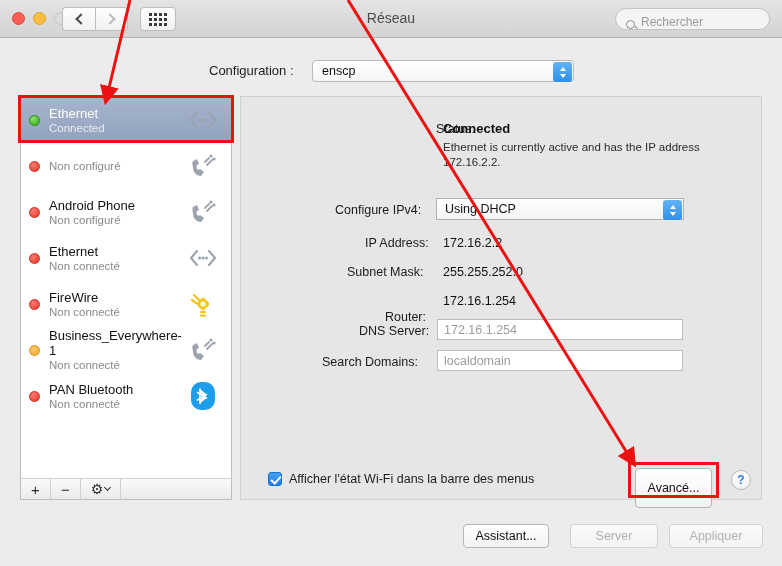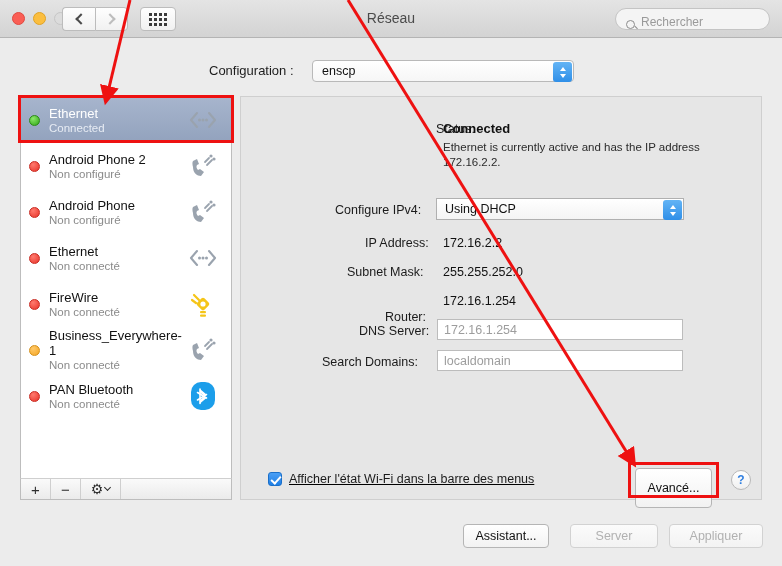--- a/index.html
+++ b/index.html
@@ -147,21 +147,21 @@
   .textfield span { font-size: 12.5px; color: #9d9d9d; }
 
   .popup2 {
     height: 22px; border-radius: 0;
     background: linear-gradient(to bottom,#ffffff,#f4f4f4);
     border: 1px solid #b0b0b0;
     display: flex; align-items: center; position: relative;
   }
   .popup2 .val { font-size: 12.5px; color: #111; margin-left: 8px; }
 
-  .checkrow { position: absolute; left: 268px; top: 472px; display: flex; align-items: center; text-decoration: underline; }
+  .checkrow { position: absolute; left: 268px; top: 472px; display: flex; align-items: center; }
   .cbox {
     width: 14px; height: 14px; border-radius: 3px;
     background: linear-gradient(to bottom,#4a9ff5,#1f7fe5);
     border: 1px solid #1a6fc9; position: relative;
   }
   .cbox::after {
     content:""; position:absolute; left:3.5px; top:1px;
     width:4px; height:8px; border:solid #fff; border-width:0 2px 2px 0;
     transform: rotate(42deg);
   }
@@ -258,21 +258,20 @@
       <path d="M21 2 L27 9 L21 16" fill="none" stroke="#9aa3ae" stroke-width="2.1" stroke-linecap="round" stroke-linejoin="round"></path>
       <circle cx="11.5" cy="9" r="1.5" fill="#9aa3ae"></circle>
       <circle cx="15" cy="9" r="1.5" fill="#9aa3ae"></circle>
       <circle cx="18.5" cy="9" r="1.5" fill="#9aa3ae"></circle>
     </svg>
         </span>
       </div>
       <div class="svc">
         <span class="dot red"></span>
         <div class="svctxt">
-          <div class="svcname">Android Phone 2</div>
           <div class="svcstat">Non configuré</div>
         </div>
         <span class="svcicon">
           <svg width="30" height="30" viewBox="0 0 30 30">
       <path d="M5 16 C5 22 9 25 13 25 L16 21 L12 18 L10 19 C8.5 17.5 8 15.5 9 14 L11 13 L9 8 L5 10 C4 11.5 4.5 14 5 16 z" fill="#9aa3ae"></path>
       <path d="M17 11 L21 7" stroke="#9aa3ae" stroke-width="1.8" stroke-linecap="round"></path>
       <path d="M19 14 L24 9" stroke="#9aa3ae" stroke-width="1.8" stroke-linecap="round"></path>
       <circle cx="23" cy="5" r="1.6" fill="#9aa3ae"></circle>
       <circle cx="26" cy="8" r="1.6" fill="#9aa3ae"></circle>
     </svg>

